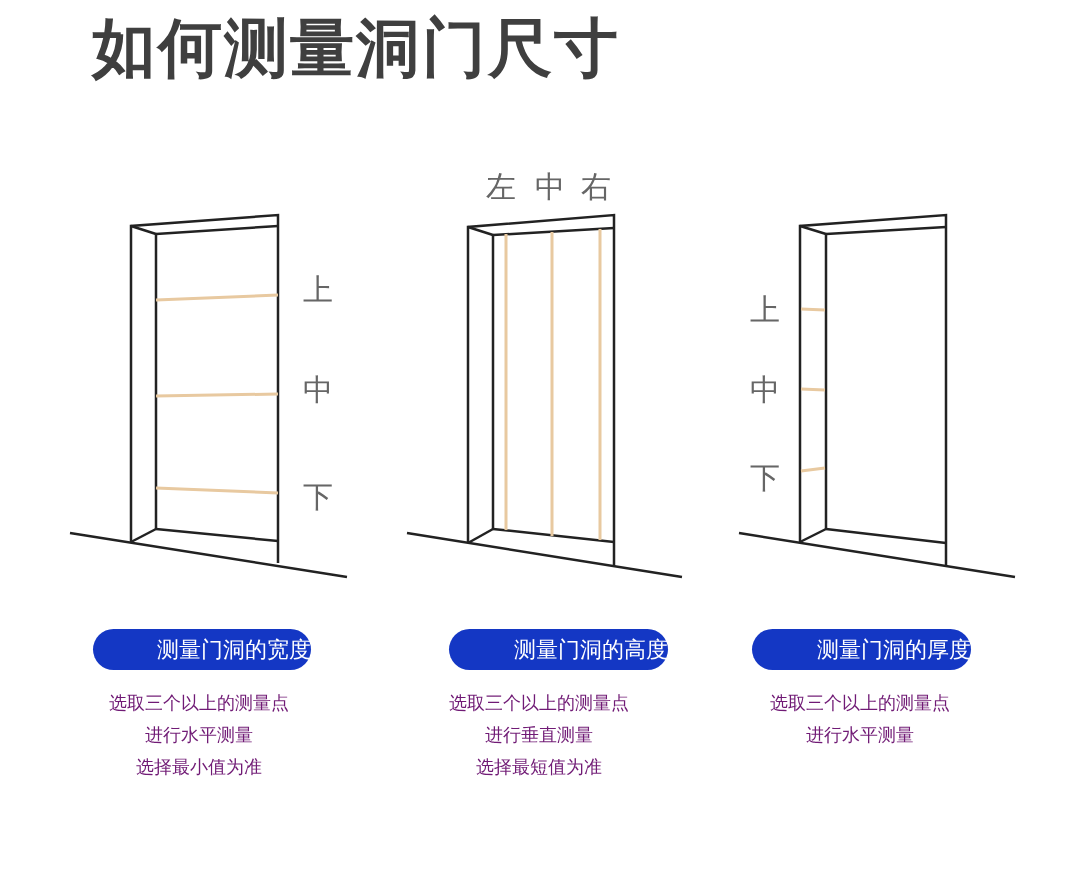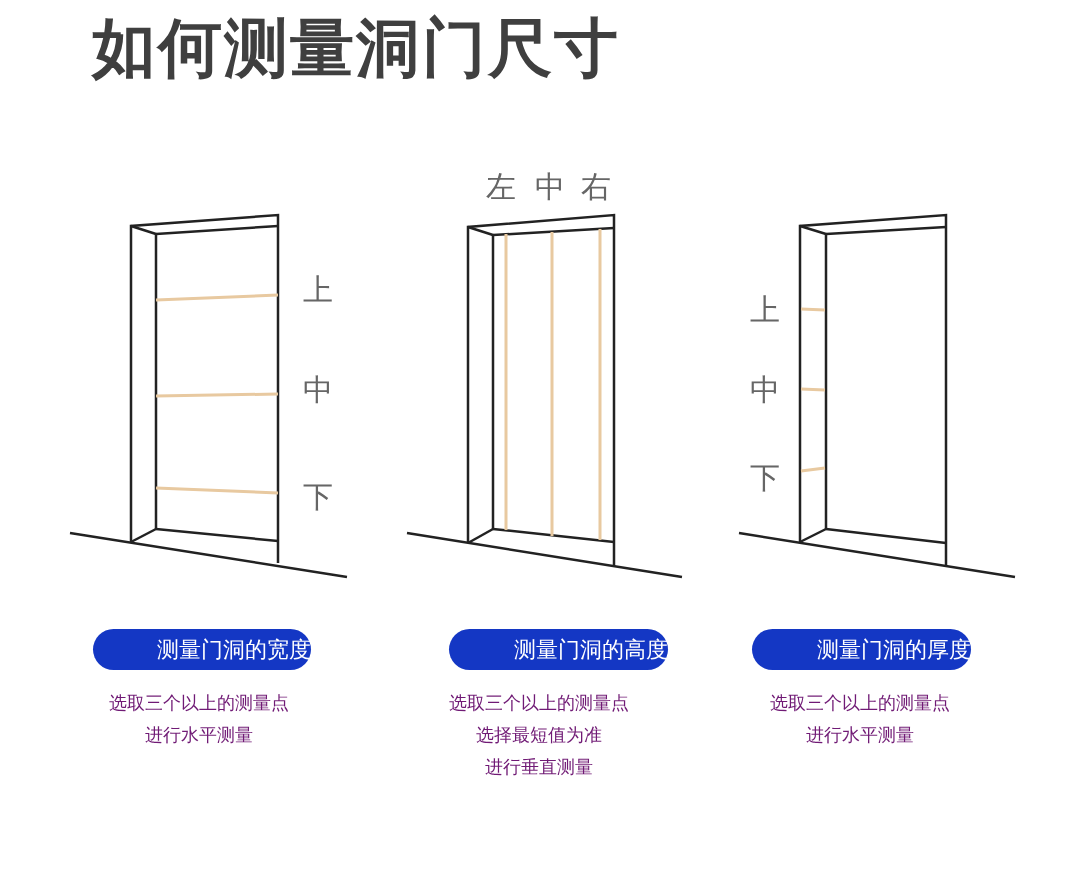--- a/index.html
+++ b/index.html
@@ -80,22 +80,23 @@
 <div class="lbl" style="left:750px;top:375px;">中</div>
 <div class="lbl" style="left:750px;top:463px;">下</div>
 
 <div class="pill" style="left:93px;width:218px;">测量门洞的宽度</div>
 <div class="pill" style="left:449px;width:219px;">测量门洞的高度</div>
 <div class="pill" style="left:752px;width:219px;">测量门洞的厚度</div>
 
 <div class="desc" style="left:69px;">
   <div>选取三个以上的测量点</div>
   <div>进行水平测量</div>
+  <div>选择最小值为准</div>
 </div>
 <div class="desc" style="left:409px;">
   <div>选取三个以上的测量点</div>
+  <div>进行垂直测量</div>
   <div>选择最短值为准</div>
-  <div>进行垂直测量</div>
 </div>
 <div class="desc" style="left:730px;">
   <div>选取三个以上的测量点</div>
   <div>进行水平测量</div>
 </div>
 
 </body></html>

